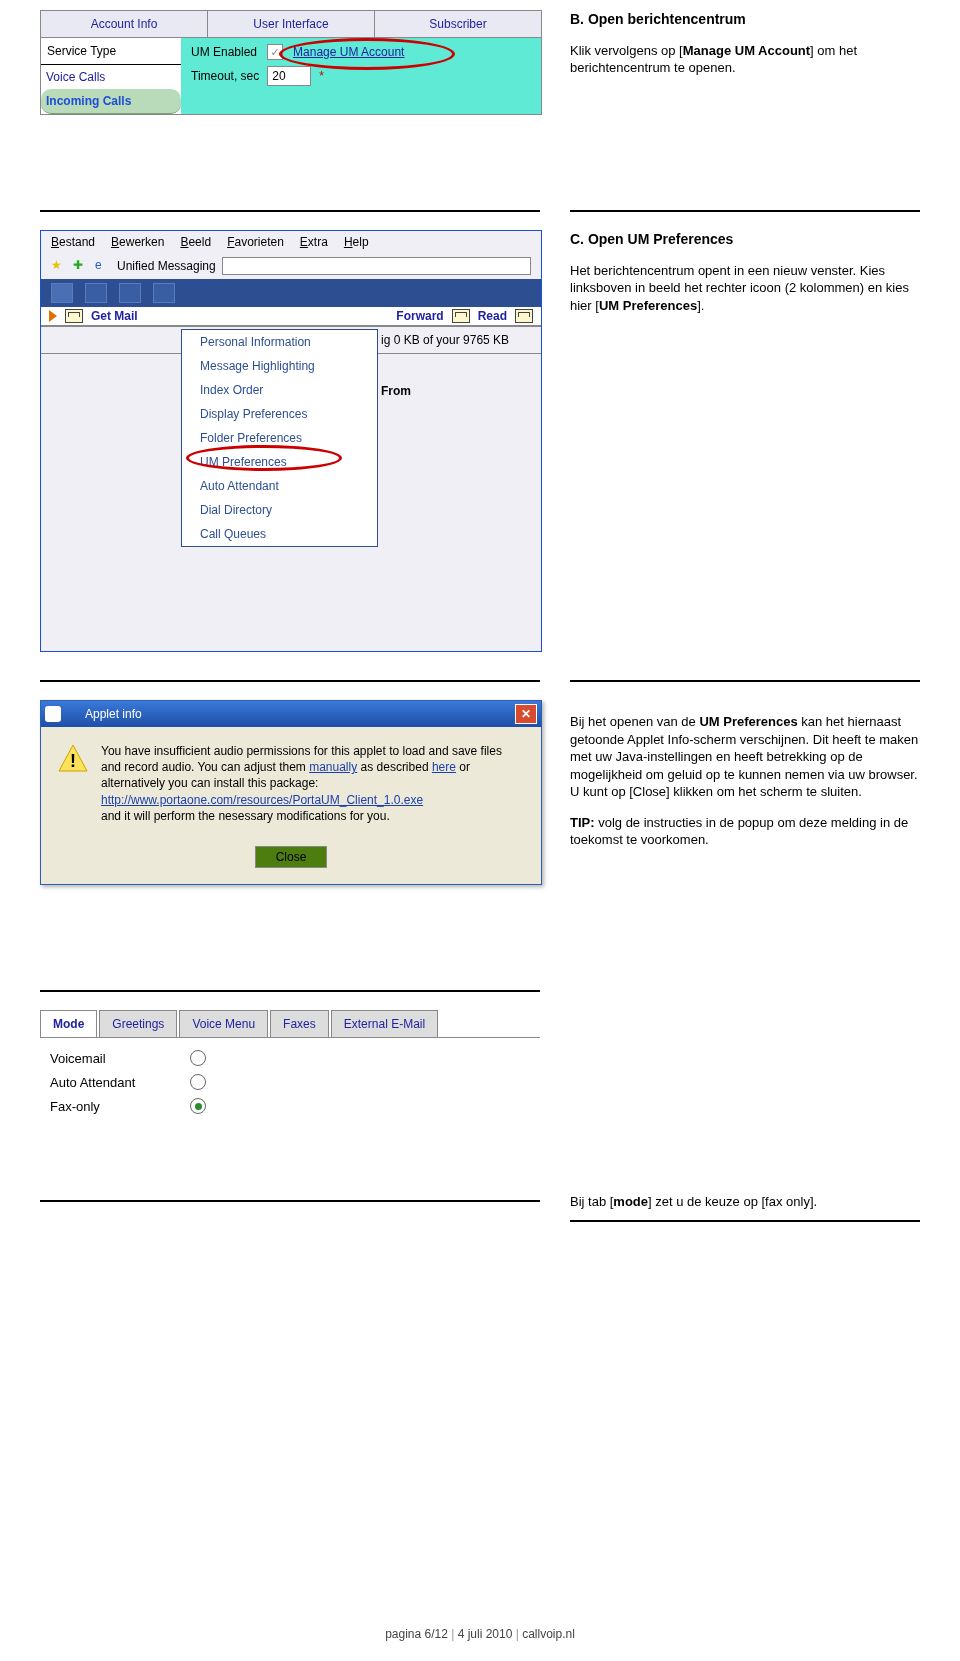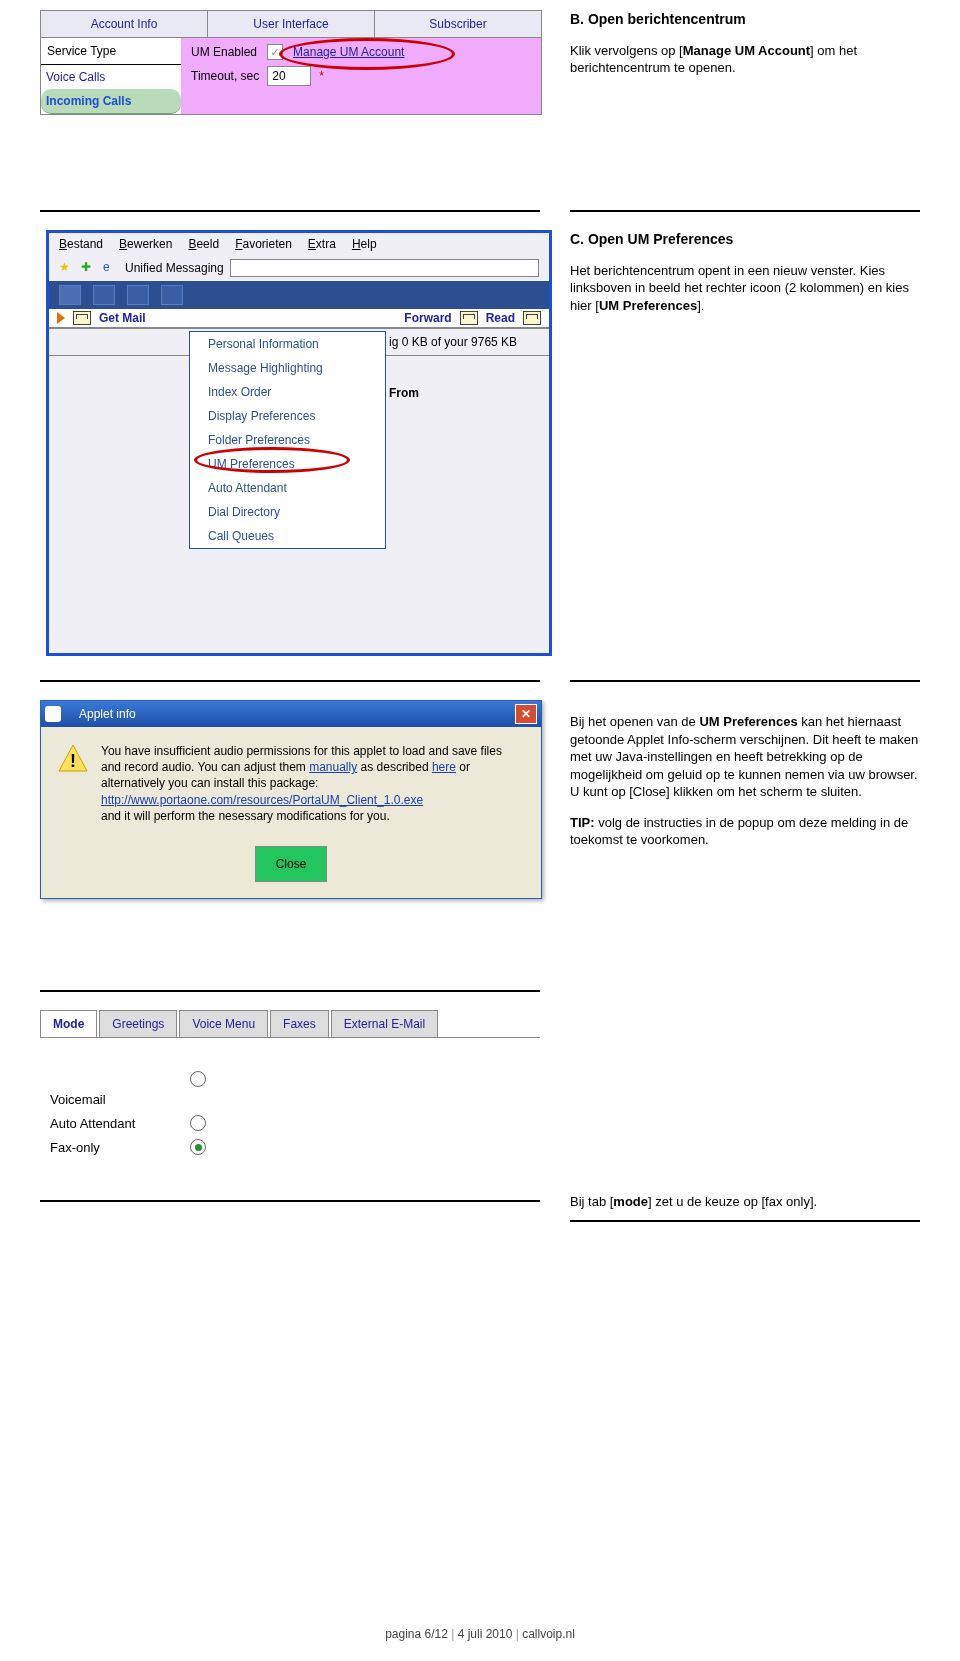--- a/index.html
+++ b/index.html
@@ -61,21 +61,21 @@
     border-bottom:1px solid #000;
   }
   .servleft .item {
     padding:5px;
     font-size:12px;
     color:#2222a0;
   }
   .servleft .item.sel { background:#b9dbb9; color:#1d4ed8; font-weight:bold; border-bottom:1px solid #7aa07a;border-radius:10px;}
   .servright {
     flex:1;
-    background:#f0abfc;
+    background:#5eead4;
     padding: 6px 10px;
     font-size:12px;
   }
   .umline {
     display:flex;
     align-items:center;
     gap:10px;
     margin-bottom:6px;
     position:relative;
   }
@@ -116,24 +116,23 @@
   .sepBR {
     position:absolute; left:570px; top:210px; width:350px; border-top:2px solid #000;
   }
   
   .sectionC {
     position:absolute;
     left:40px; top:230px; width:500px;
   }
   .explC { top:230px; }
   .browserbar {
-    border:3px solid #1d4ed8;
+    border:1px solid #1d4ed8;
     background:#efeff5;
     width:500px;
-    margin-left:6px;
   }
   .menubar {
     display:flex; gap:16px; padding:4px 10px; font-size:12px;
   }
   .menubar span::first-letter{text-decoration:underline;}
   .addrbar {
     display:flex;align-items:center;gap:6px;padding:4px 10px;font-size:12px;
   }
   .ico {width:16px;height:16px;display:inline-block;}
   .star{color:#e8c200;}
@@ -199,21 +198,21 @@
   .appletwin{
     width:500px;border:1px solid #2b5fb4;
     box-shadow: 2px 2px 4px rgba(0,0,0,0.3);
   }
   .titlebar{
     height:26px;
     background: linear-gradient(#3a78d8,#1e4fa8);
     display:flex;align-items:center;justify-content:space-between;
     padding:0 4px;color:#fff;font-size:12px;
   }
-  .titlebar .left{display:flex;align-items:center;gap:18px;}
+  .titlebar .left{display:flex;align-items:center;gap:24px;}
   .javaicon{width:16px;height:16px;background:#fff;border-radius:3px;display:inline-block;}
   .closebtn{
     width:20px;height:18px;background:#d84b2f;border:1px solid #fff;color:#fff;display:flex;align-items:center;justify-content:center;font-size:12px;font-weight:bold;
   }
   .appbody{
     background:#ece9d8;
     padding:16px 16px 10px 16px;
     font-size:12px;
     display:flex;gap:12px;
   }
@@ -221,21 +220,21 @@
     width:32px;height:32px;flex-shrink:0;
   }
   .warnicon svg{width:32px;height:32px;}
   .appmsg{flex:1;line-height:1.35;}
   .appmsg a{color:#1a3fb0;text-decoration:underline;}
   .appfooter{
     background:#ece9d8;
     display:flex;justify-content:center;padding:12px 0 16px 0;
   }
   .btnClose{
-    border:1px solid #888;background:#22c55e;padding:10px 20px;font-size:12px;
+    border:1px solid #888;background:#4d7c0f;padding:3px 20px;font-size:12px;
   }
   .appstatus{
     border-top:1px solid #b0b0b0;
     background:#ece9d8;padding:4px 8px;font-size:11px;
   }
   .sepA {position:absolute; left:40px; top:990px; width:500px; border-top:2px solid #000;}
   .sepAR{position:absolute; left:570px; top:1220px; width:350px; border-top:2px solid #000;}
   
   .sectionMode{
     position:absolute; left:40px; top:1010px; width:500px;
@@ -411,21 +410,21 @@
 <div class="sectionMode">
   <div class="tabs2">
     <div class="t active">Mode</div>
     <div class="t">Greetings</div>
     <div class="t">Voice Menu</div>
     <div class="t">Faxes</div>
     <div class="t">External E-Mail</div>
   </div>
   <div class="modeopts">
     <div class="opt">
-          <span style="width:110px;margin-top:42px;">Voicemail</span>
+          <span style="width:110px;">Voicemail</span>
           <span class="radio"></span>
         </div>
     <div class="opt">
           <span style="width:110px;">Auto Attendant</span>
           <span class="radio"></span>
         </div>
     <div class="opt">
           <span style="width:110px;">Fax-only</span>
           <span class="radio checked"></span>
         </div>

